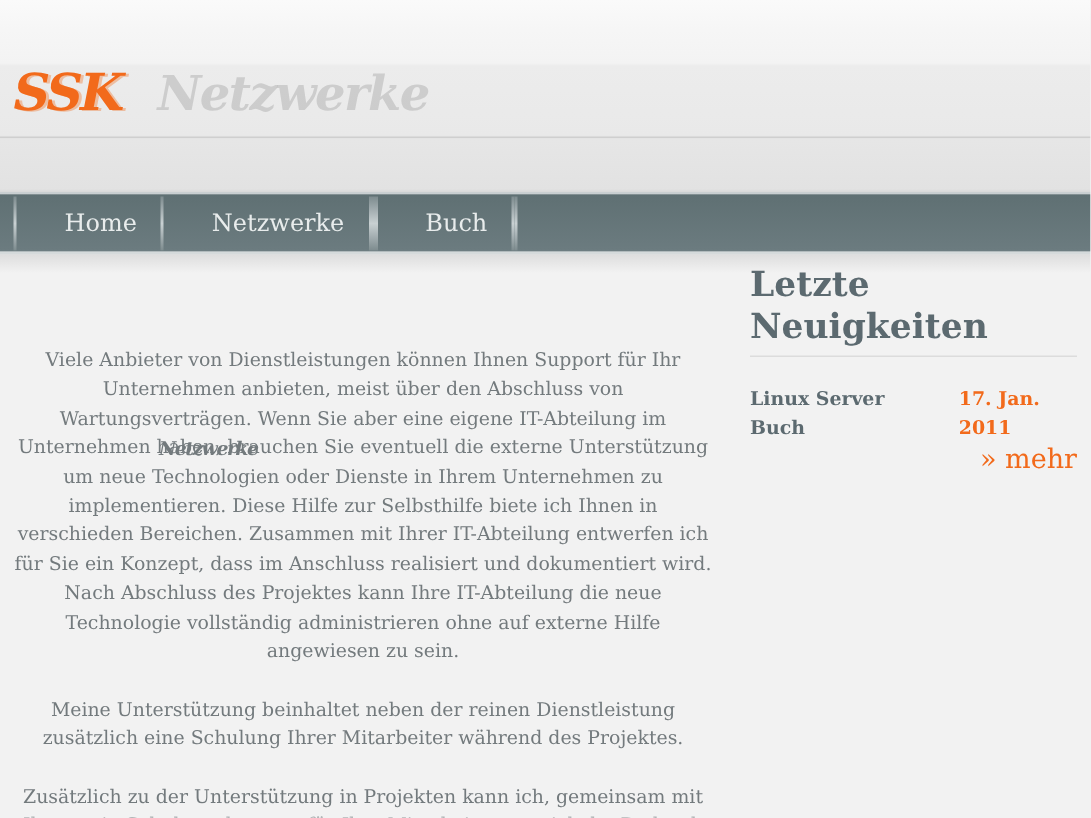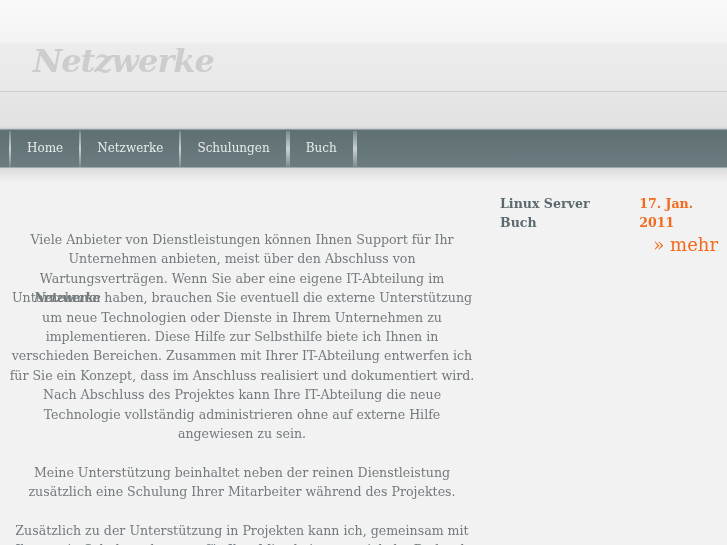--- a/index.html
+++ b/index.html
@@ -40,22 +40,22 @@
     background: linear-gradient(#c9cfd1 0px, #c9cfd1 1px, #5f7073 2px, #6b7b7f 38px, #6d7d81 39px, #d5dadb 40px, #d5dadb 41px, #e1e1e1 42px);
     display: flex; align-items: stretch;
   }
   .nav-lead { width: 9px; }
   .nav-sep {
     width: 2px; margin-top: 3px; height: 36px;
     background: linear-gradient(#7d8b8e, #c8d0d2 50%, #7d8b8e);
   }
   .nav-item {
     display: flex; align-items: center; justify-content: center;
-    padding: 0 16px 2px 16px; color: #e8ecec; font-size: 12px;
-    text-decoration: none; cursor: pointer;
+    padding: 0 16px 2px 16px; color: #e8ecec; font-size: 16px;
+    text-decoration: none; cursor: pointer; margin-left: 16px;
   }
   .nav-shadow {
     position: absolute; left: 0; top: 170px; width: 727px; height: 12px;
     background: linear-gradient(#dedede, #f2f2f2);
   }
 
   .main {
     position: absolute; left: 9px; top: 230px; width: 466px;
     color: #737a7d; font-size: 12.6px; line-height: 19.4px;
   }
@@ -81,50 +81,51 @@
     text-align: right; margin-top: 2px; font-size: 18px; color: #f26a1b;
     text-decoration: none; display: block; cursor: pointer;
   }
 </style>
 </head>
 <body>
 
 <div class="header">
   <div class="band-line"></div>
   <div class="logo">
+    <span class="logo-ssk">SSK</span>
     <span class="logo-name">
       <span class="ghost">Netzwerke</span>
       <span class="main">Netzwerke</span>
     </span>
   </div>
 </div>
 
 <nav class="nav">
   <div class="nav-lead"></div>
   <div class="nav-sep"></div>
   <a class="nav-item">Home</a>
   <div class="nav-sep"></div>
   <a class="nav-item">Netzwerke</a>
   <div class="nav-sep"></div>
-  <a class="nav-item">Schulungen</a>
   <div class="nav-sep"></div>
   <div class="nav-sep"></div>
   <a class="nav-item">Buch</a>
   <div class="nav-sep"></div>
   <div class="nav-sep"></div>
 </nav>
 <div class="nav-shadow"></div>
 
 <div class="main">
   <p>Viele Anbieter von Dienstleistungen können Ihnen Support für Ihr Unternehmen anbieten, meist über den Abschluss von Wartungsverträgen. Wenn Sie aber eine eigene IT-Abteilung im Unternehmen haben, brauchen Sie eventuell die externe Unterstützung um neue Technologien oder Dienste in Ihrem Unternehmen zu implementieren. Diese Hilfe zur Selbsthilfe biete ich Ihnen in verschieden Bereichen. Zusammen mit Ihrer IT-Abteilung entwerfen ich für Sie ein Konzept, dass im Anschluss realisiert und dokumentiert wird. Nach Abschluss des Projektes kann Ihre IT-Abteilung die neue Technologie vollständig administrieren ohne auf externe Hilfe angewiesen zu sein.</p>
   <p>Meine Unterstützung beinhaltet neben der reinen Dienstleistung zusätzlich eine Schulung Ihrer Mitarbeiter während des Projektes.</p>
   <p>Zusätzlich zu der Unterstützung in Projekten kann ich, gemeinsam mit Ihnen, ein Schulungskonzept für Ihre Mitarbeiter entwickeln. Dadurch können Sie die Akzeptanz einer neuen Technologie in Ihrem Unternehmen erhöhen.</p>
 </div>
 
 <aside class="sidebar">
+  <h2>Letzte Neuigkeiten</h2>
   <div class="news-item">
     <div class="news-head">
       <span class="news-title">Linux Server Buch</span>
       <span class="news-date">17. Jan. 2011</span>
     </div>
     <a class="news-more">» mehr</a>
   </div>
 </aside>
 
 </body></html>

